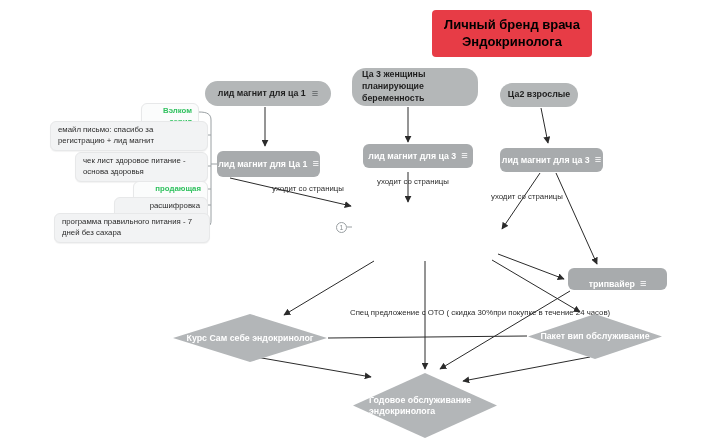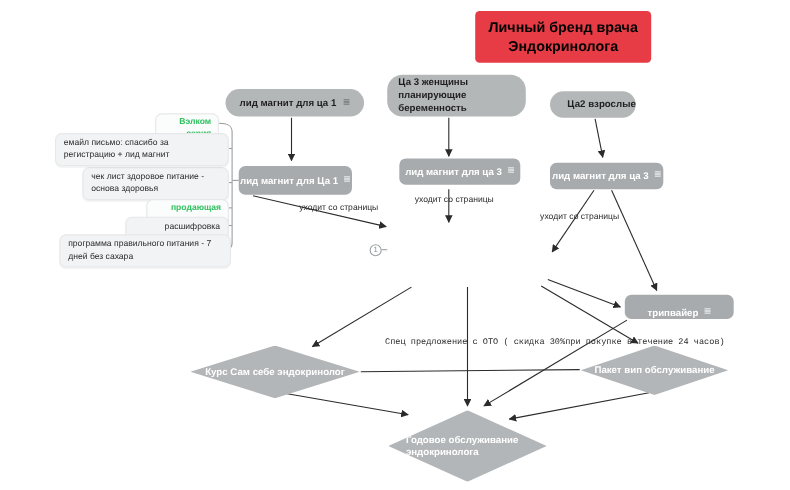--- a/index.html
+++ b/index.html
@@ -15,21 +15,21 @@
     display:flex;align-items:center;justify-content:center;padding:4px 10px;line-height:1.25;
   }
   
   .pill{
     background:#b4b7b8;border-radius:13px;color:#1f1f1f;font-size:8.8px;font-weight:600;
     display:flex;align-items:center;line-height:1.35;
   }
   .pill .menu{color:#5a5e60;font-size:11px;margin-left:6px;font-weight:400;}
   .pill-ca1{left:205px;top:81px;width:126px;height:25px;justify-content:center;}
   .pill-ca3{left:352px;top:68px;width:126px;height:38px;padding:0 10px;border-radius:14px;}
-  .pill-ca2{left:500px;top:83px;width:78px;height:24px;justify-content:flex-end;border-radius:12px;}
+  .pill-ca2{left:500px;top:83px;width:78px;height:24px;justify-content:center;border-radius:12px;}
   
   .gbox{
     background:#a8abad;border-radius:6px;color:#ffffff;font-size:8.8px;font-weight:600;
     display:flex;align-items:center;justify-content:center;line-height:1.2;
   }
   .gbox .menu{color:#ffffff;font-size:11px;margin-left:5px;font-weight:400;}
   .box-ca1{left:217px;top:151px;width:103px;height:26px;}
   .box-ca3{left:363px;top:144px;width:110px;height:24px;}
   .box-ca2{left:500px;top:148px;width:103px;height:24px;}
   .box-tripwire{left:568px;top:268px;width:99px;height:22px;align-items:flex-end;}
@@ -39,21 +39,21 @@
   }
   .badge{
     left:336px;top:222px;width:11px;height:11px;border:1px solid #9aa0a3;border-radius:50%;
     background:#ffffff;color:#8a9093;font-size:7px;display:flex;align-items:center;justify-content:center;
   }
   
   .tiny{position:absolute;font-size:7.8px;color:#2b2b2b;white-space:nowrap;}
   .exit1{left:272px;top:184px;}
   .exit2{left:377px;top:177px;}
   .exit3{left:491px;top:192px;}
-  .oto{left:350px;top:308px;width:162px;text-align:center;font-size:7.8px;color:#2b2b2b;line-height:9.6px;font-family:Liberation Mono, monospace;}
+  .oto{left:350px;top:308px;width:162px;text-align:center;font-size:7.8px;color:#2b2b2b;line-height:9.6px;}
   
   .seq-item{
     position:absolute;background:#f2f3f4;border:1px solid #e7e8e9;border-radius:6px;
     font-size:7.8px;color:#2b2b2b;line-height:1.4;padding:3px 7px;box-sizing:border-box;
     box-shadow:0 1px 1px rgba(0,0,0,0.05);
   }
   .seq-green{color:#2fc15e;font-weight:700;background:#fbfcfc;}
   .green1{left:141px;top:103px;width:58px;text-align:right;padding:2px 6px;}
   .item1{left:50px;top:121px;width:158px;}
   .item2{left:75px;top:152px;width:133px;}

